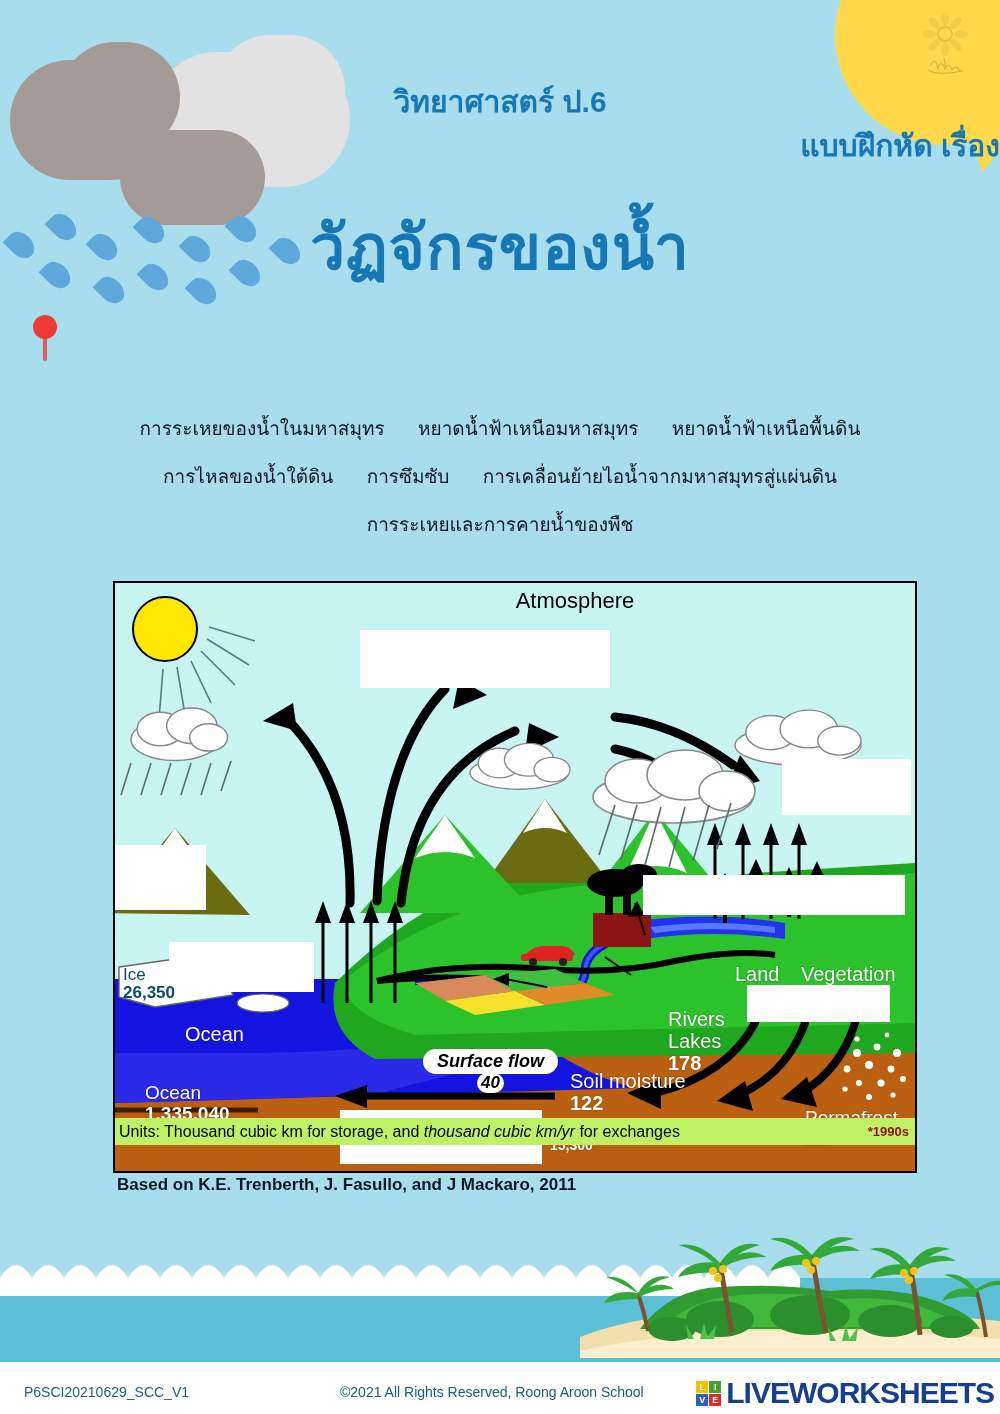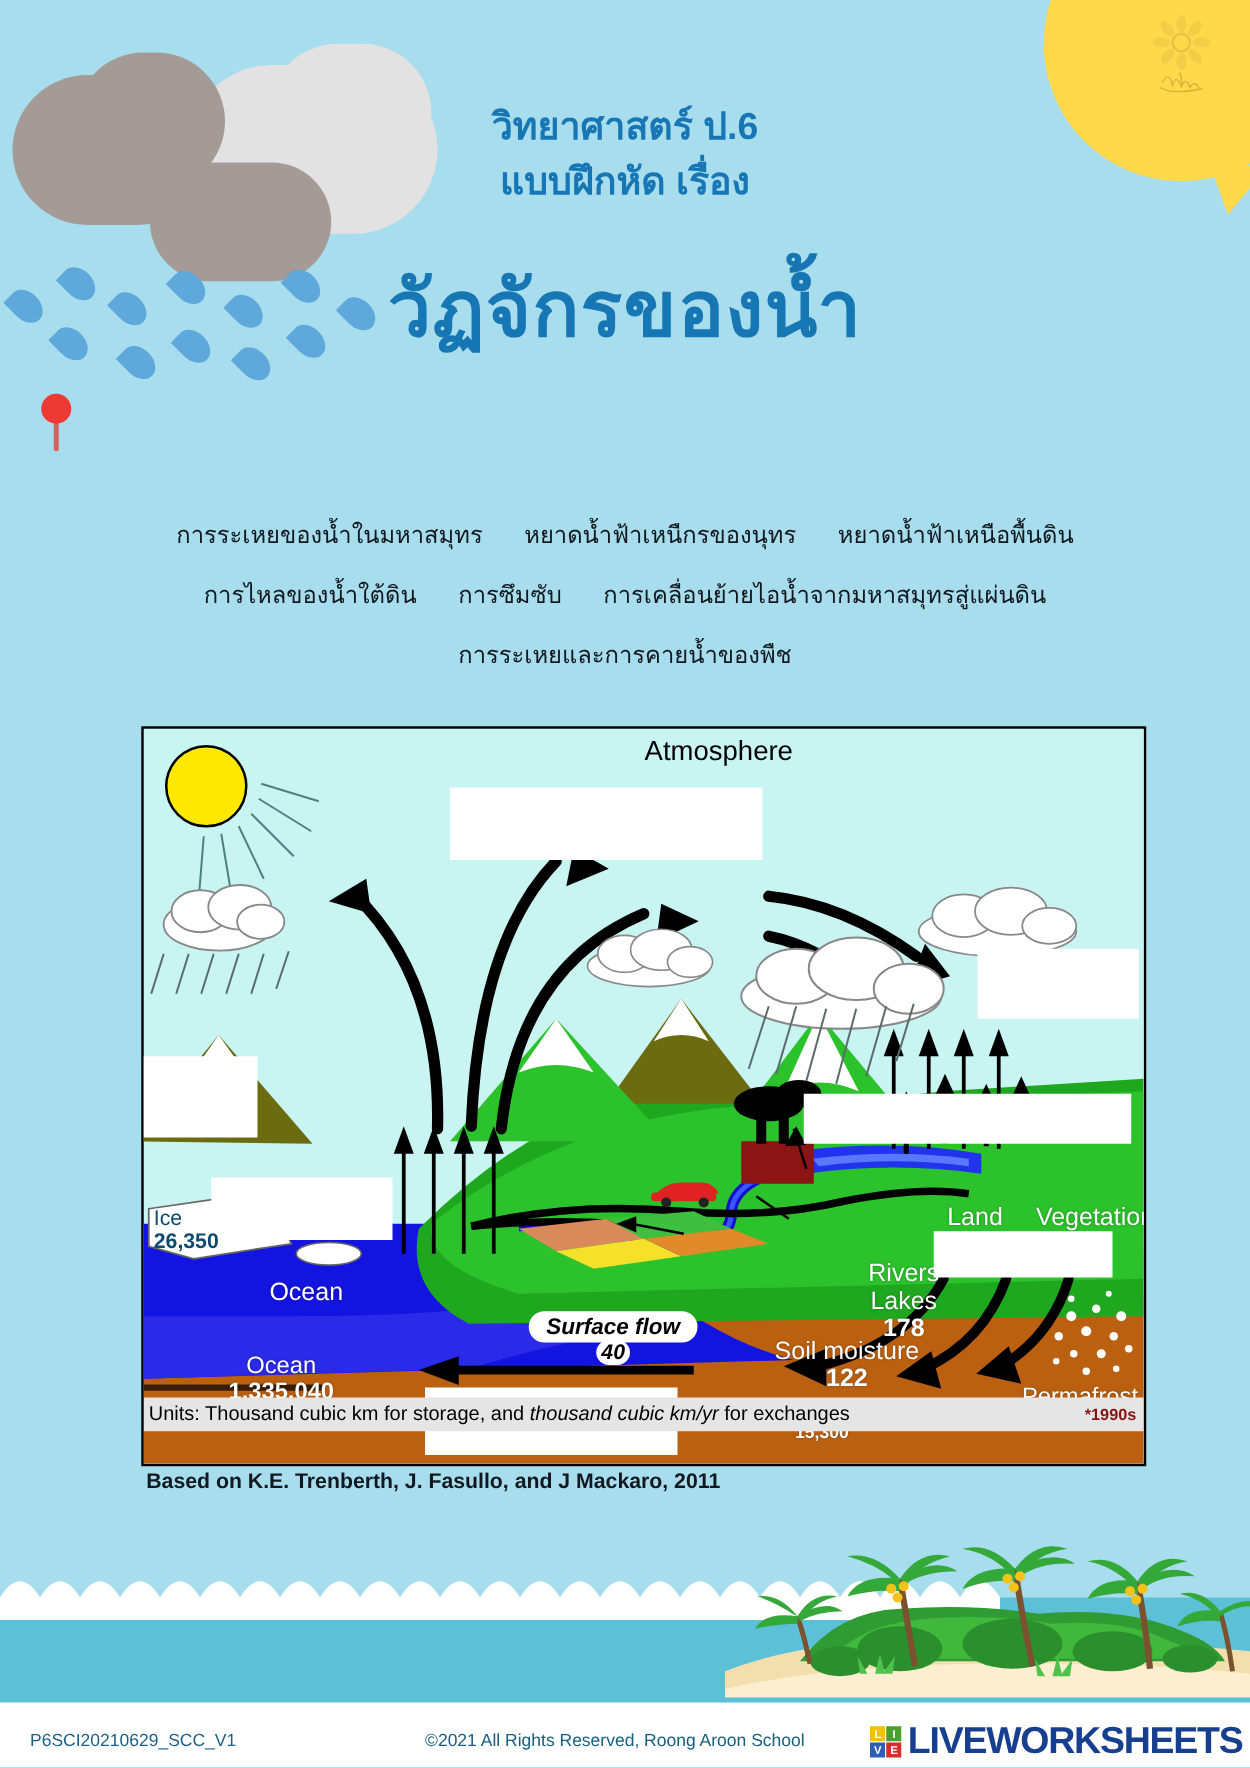--- a/index.html
+++ b/index.html
@@ -27,21 +27,21 @@
   .cloud-b2{left:215px;top:35px;width:130px;height:110px;background:#e2e2e2;border-radius:60px;}
   .cloud-c{left:120px;top:130px;width:145px;height:95px;background:#a49b97;border-radius:60px;}
   .drop{position:absolute;width:22px;height:30px;background:#5fa8dc;border-radius:0 60% 60% 60%;transform:rotate(-45deg);}
 
   
   .namerow{position:absolute;left:40px;top:22px;right:170px;font-size:19px;color:#1b2430;white-space:nowrap;letter-spacing:0px;}
   .dots{letter-spacing:1px;}
 
   
   .title-sub{position:absolute;left:0;right:0;top:80px;text-align:center;color:#1777b5;font-size:30px;font-weight:bold;line-height:1.45;}
-  .title-sub .ln2{display:block;}
+  .title-sub .ln2{display:block;text-align:right;}
   .title-main{position:absolute;left:0;right:0;top:198px;text-align:center;color:#1777b5;font-size:62px;font-weight:bold;letter-spacing:1px;}
 
   
   .pin{position:absolute;left:33px;top:315px;width:26px;height:46px;}
   .pin .head{width:24px;height:24px;border-radius:50%;background:#ee3a35;position:absolute;left:0;top:0;}
   .pin .tail{width:4px;height:28px;background:#d9615c;position:absolute;left:10px;top:18px;border-radius:2px;}
   .instruction{position:absolute;left:72px;top:340px;right:40px;font-size:21px;font-weight:bold;color:#12181f;}
 
   .phrases{position:absolute;left:60px;right:60px;top:405px;text-align:center;color:#12181f;font-size:19px;line-height:48px;}
   .phrases .pr{display:inline-block;margin:0 14px;}
@@ -51,32 +51,32 @@
 
   .sky{position:absolute;left:0;top:0;right:0;height:420px;background:#c8f5f2;}
   .d-sun{position:absolute;left:17px;top:13px;width:62px;height:62px;border-radius:50%;background:#ffe800;border:2px solid #000;}
 
   .atmos-label{position:absolute;left:0;right:0;top:5px;text-align:center;font-size:22px;color:#000;}
   .atmos-label span{display:inline-block;transform:translateX(60px);}
 
   
   .abox{position:absolute;background:#fff;z-index:7;}
 
-  .lbl{position:absolute;color:#fff;font-weight:bold;font-size:17px;text-align:center;line-height:1.1;z-index:6;text-shadow:0 0 2px rgba(0,0,0,.35);}
+  .lbl{position:absolute;color:#fff;font-weight:bold;font-size:17px;text-align:left;line-height:1.1;z-index:6;text-shadow:0 0 2px rgba(0,0,0,.35);}
   .lbl.plain{color:#fff;font-weight:normal;}
   .lbl .num{display:block;font-weight:bold;}
   .icetxt{position:absolute;left:8px;top:383px;color:#0c4a6e;font-size:17px;font-weight:bold;line-height:1.05;z-index:8;}
   .icetxt .i1{font-weight:normal;font-size:17px;display:block;}
 
   .sf{position:absolute;left:308px;top:466px;z-index:8;text-align:center;}
   .sf .cap{background:#fff;border-radius:13px;padding:2px 14px;font-style:italic;font-weight:bold;font-size:18px;color:#000;display:inline-block;}
   .sf .n{background:#fff;border-radius:13px;padding:0px 4px;font-style:italic;font-weight:bold;font-size:17px;color:#000;display:inline-block;margin-top:-2px;}
 
   
-  .units{position:absolute;left:0;right:0;bottom:26px;background:#e5e5e5;height:27px;font-size:16px;color:#000;padding-left:4px;line-height:27px;white-space:nowrap;z-index:9;margin-top:32px;}
+  .units{position:absolute;left:0;right:0;bottom:26px;background:#bef264;height:27px;font-size:16px;color:#000;padding-left:4px;line-height:27px;white-space:nowrap;z-index:9;margin-top:32px;}
   .units .it{font-style:italic;}
   .units .star{color:#8a1212;font-weight:bold;font-size:13px;position:absolute;right:6px;}
   .based{position:absolute;left:117px;top:1175px;font-size:17px;font-weight:bold;color:#12181f;z-index:12;}
 
   
   .sea{position:absolute;left:0;right:0;bottom:0;height:136px;background:#5cc0d6;}
   .island{position:absolute;right:0;bottom:56px;width:420px;height:125px;}
   .footerbar{position:absolute;left:0;right:0;bottom:0;height:52px;background:#ffffff;}
   .fcode{position:absolute;left:24px;bottom:14px;color:#1b5f86;font-size:14px;}
   .fcopy{position:absolute;left:340px;bottom:14px;color:#17607f;font-size:14px;}
@@ -142,21 +142,21 @@
   </div>
   <div class="title-main">วัฏจักรของน้ำ</div>
 
   <div class="pin">
     <div class="tail"></div>
       <div class="head"></div>
   </div>
 
   <div class="phrases">
     <span class="pr">การระเหยของน้ำในมหาสมุทร</span>
-    <span class="pr">หยาดน้ำฟ้าเหนืกรของนุทร</span>
+    <span class="pr">หยาดน้ำฟ้าเหนือมหาสมุทร</span>
     <span class="pr">หยาดน้ำฟ้าเหนือพื้นดิน</span><br>
     <span class="pr">การไหลของน้ำใต้ดิน</span>
     <span class="pr">การซึมซับ</span>
     <span class="pr">การเคลื่อนย้ายไอน้ำจากมหาสมุทรสู่แผ่นดิน</span><br>
     <span class="pr">การระเหยและการคายน้ำของพืช</span>
   </div>
 
   <div class="diagram">
 
     <div class="sky"></div>

